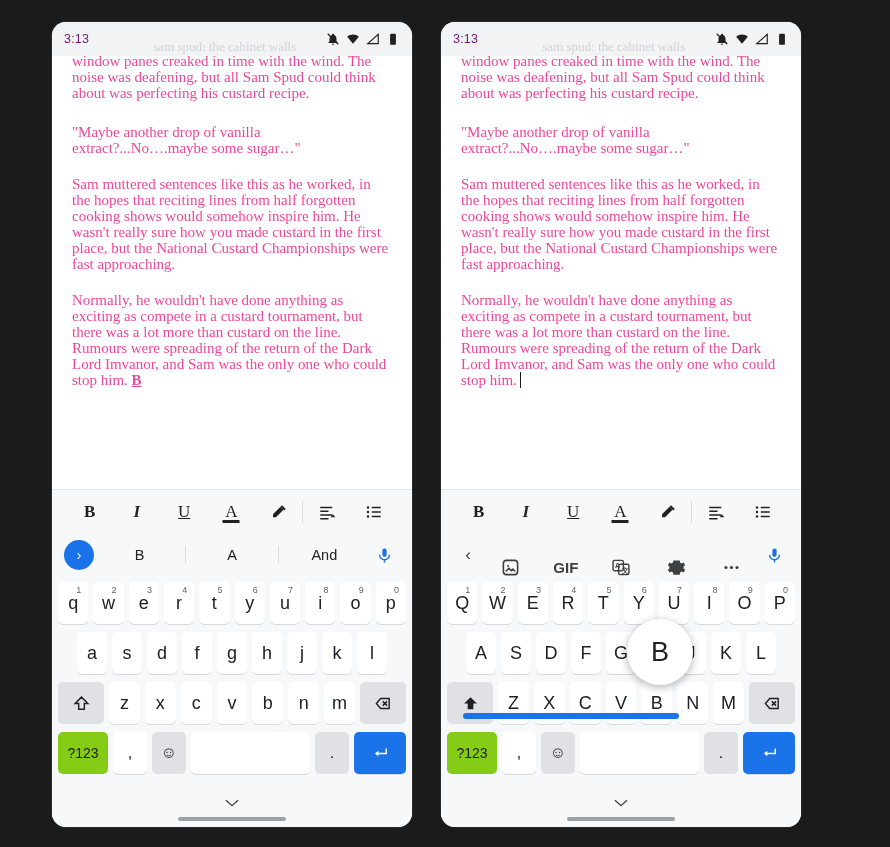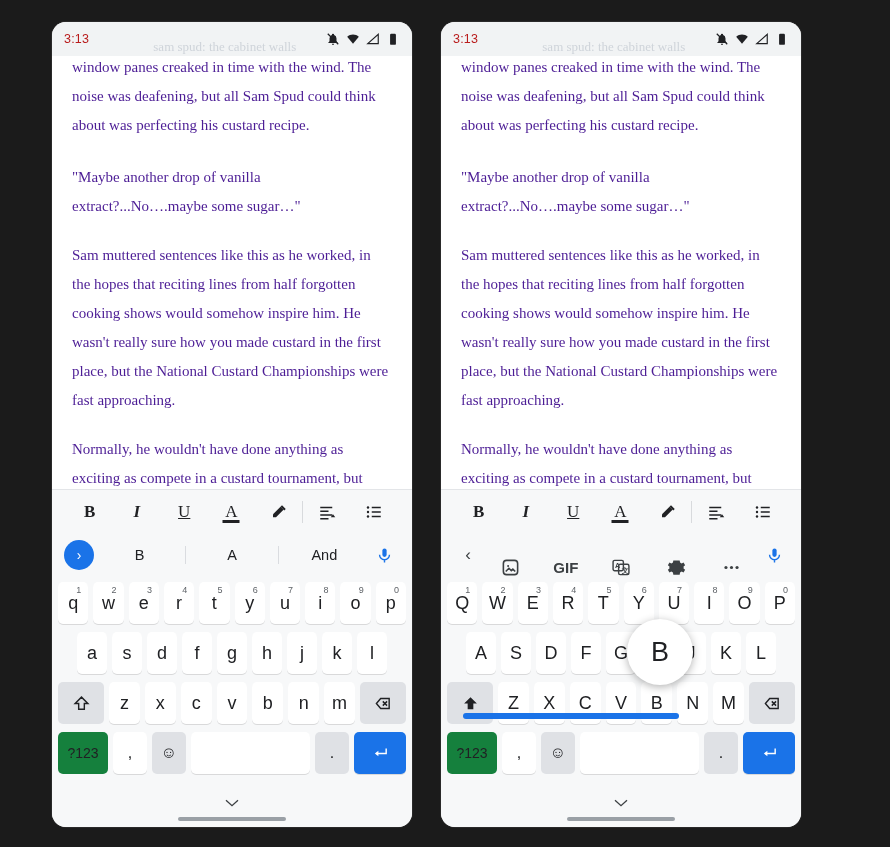--- a/index.html
+++ b/index.html
@@ -35,21 +35,21 @@
     position: relative;
     height: 34px;
     background: #f1f3f4;
     display: flex;
     align-items: center;
     padding: 0 12px;
     box-sizing: border-box;
   }
   .status-time {
     font-size: 12.5px;
-    color: #b91c1c;
+    color: #701a75;
     font-weight: 500;
     letter-spacing: .2px;
   }
   .status-ghost {
     position: absolute;
     left: 48%;
     transform: translateX(-50%);
     top: 17px;
     font-size: 13px;
     color: #cfd4da;
@@ -70,22 +70,22 @@
     height: 433px;
     background: #ffffff;
     padding: 0 20px;
     box-sizing: border-box;
     overflow: hidden;
     position: relative;
   }
   .doc p {
     font-family: "Liberation Serif", serif;
     font-size: 15px;
-    line-height: 29px;
-    color: #4c1d95;
+    line-height: 16px;
+    color: #ec4899;
     margin: 0 0 20px 0;
   }
   .doc p.first {
     margin-top: 0;
     position: relative;
     top: -3px;
   }
   .clip-top {
     position: absolute;
     left: 0; right: 0; top: 0;
@@ -219,21 +219,21 @@
     right: 7px;
     font-size: 9px;
     color: #5f6368;
   }
   .key.fn { background: #dfe1e5; box-shadow: none; flex: 0 0 46px; font-size: 15px; }
   .key.space { flex: 3.2; }
   .key.enter { background: #1a73e8; color: #fff; flex: 0 0 52px; }
   .row2 { padding: 0 22px; }
   .row3-pad { padding: 0 3px; }
   .key.punct { flex: 0 0 34px; font-size: 16px; }
-  .key.num { flex: 0 0 50px; font-size: 14px; background: #15803d; box-shadow: none; }
+  .key.num { flex: 0 0 50px; font-size: 14px; background: #84cc16; box-shadow: none; }
   .key.emoji { flex: 0 0 34px; font-size: 16px; background: #dfe1e5; box-shadow: none; }
   .key.dot { flex: 0 0 34px; font-size: 16px; background: #dfe1e5; box-shadow: none; }
 
   .kb-bottom {
     height: 42px;
     display: flex;
     align-items: center;
     justify-content: center;
     color: #3c4043;
     font-size: 13px;

